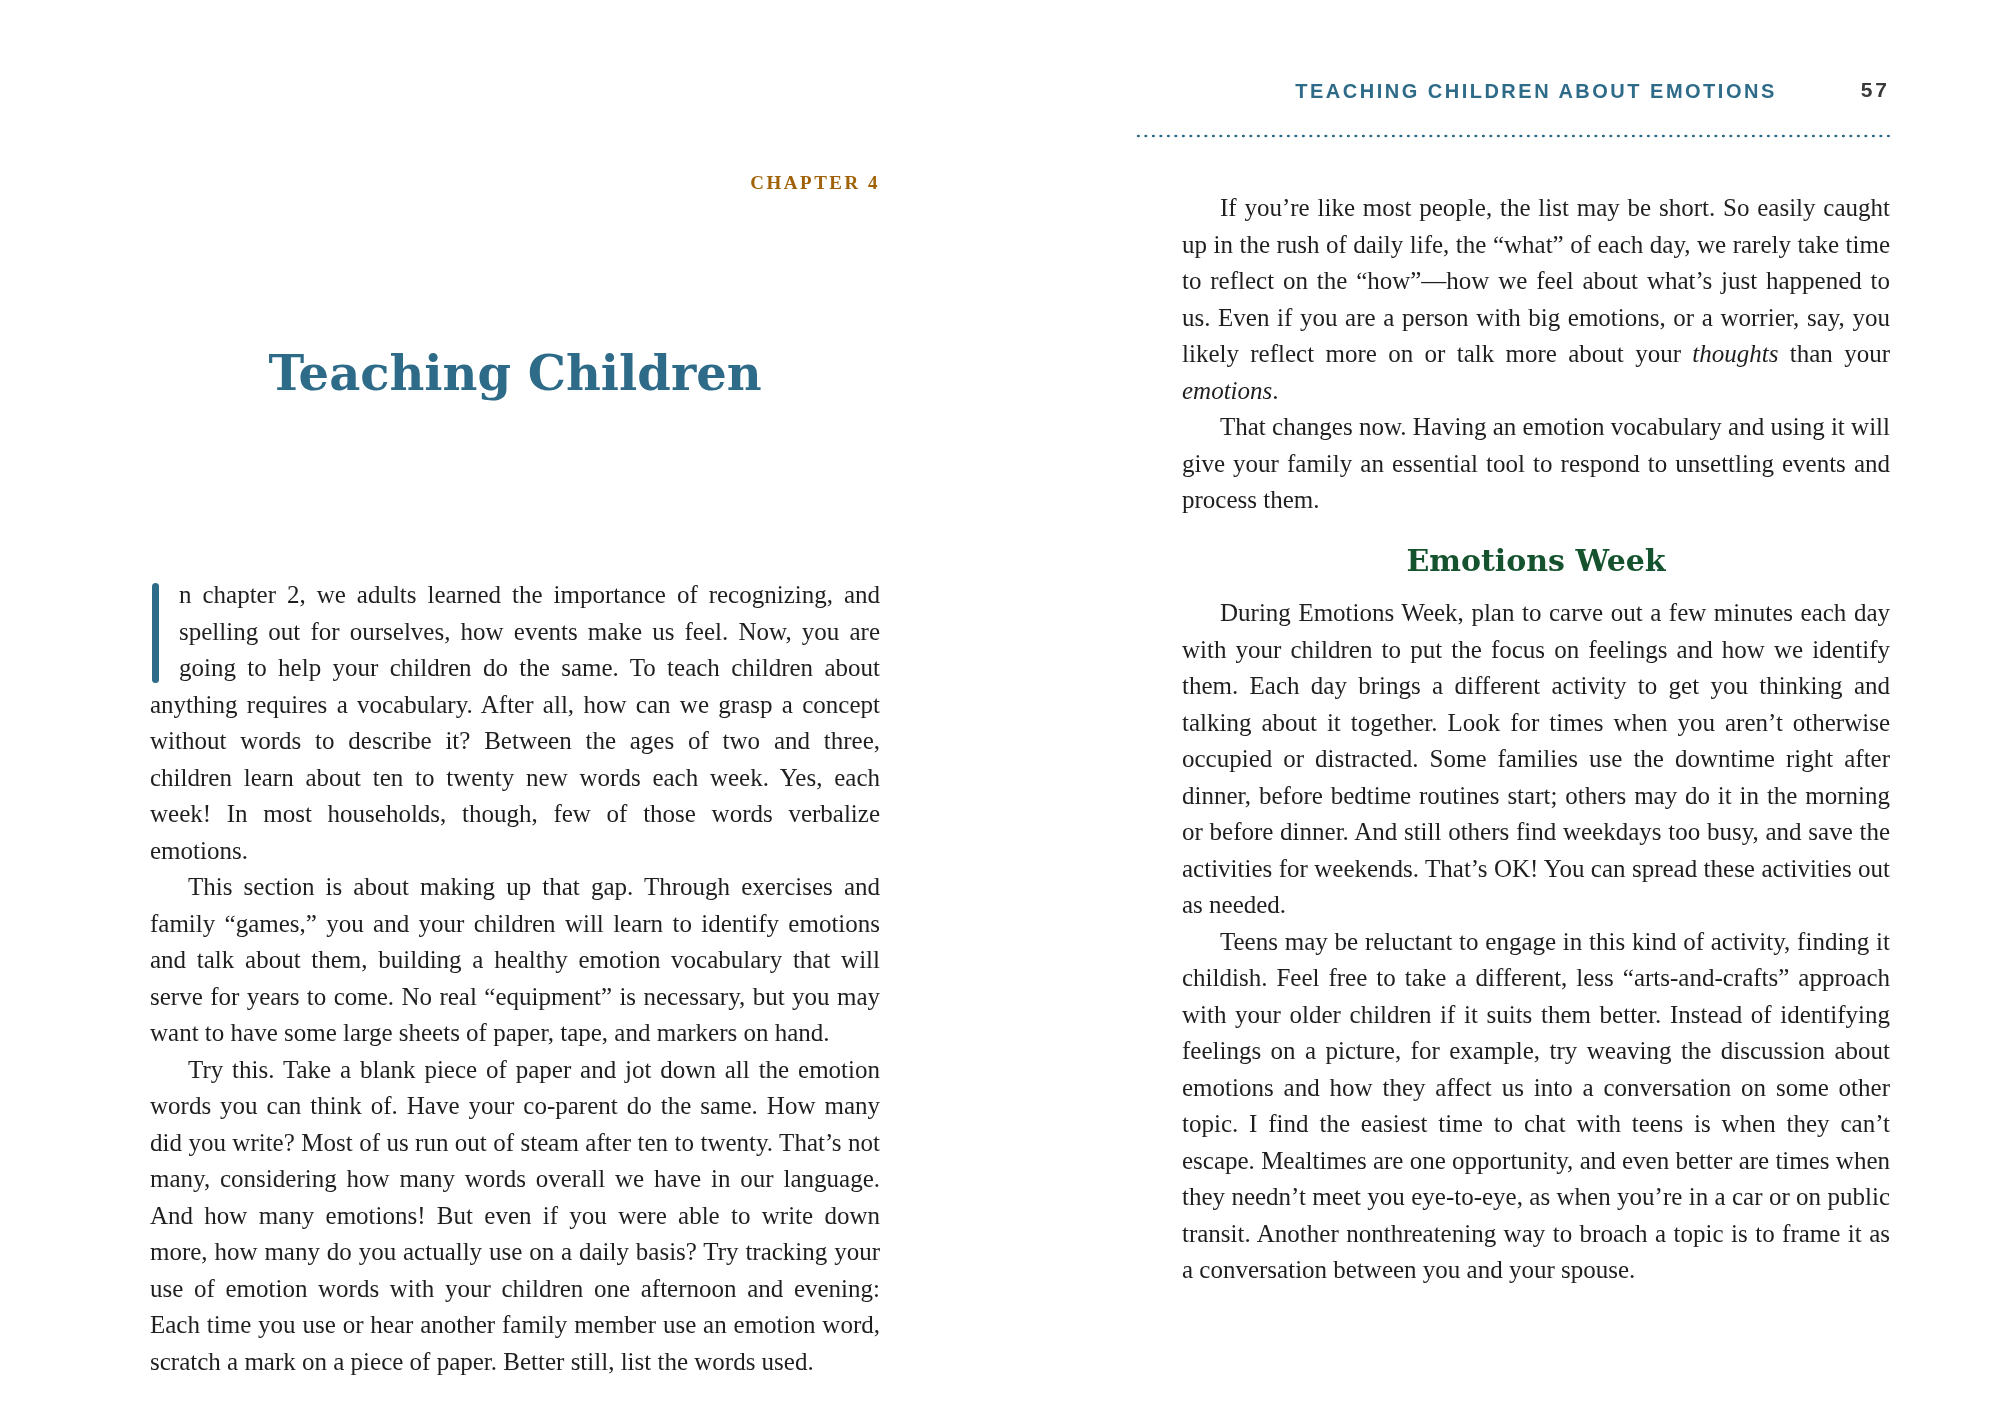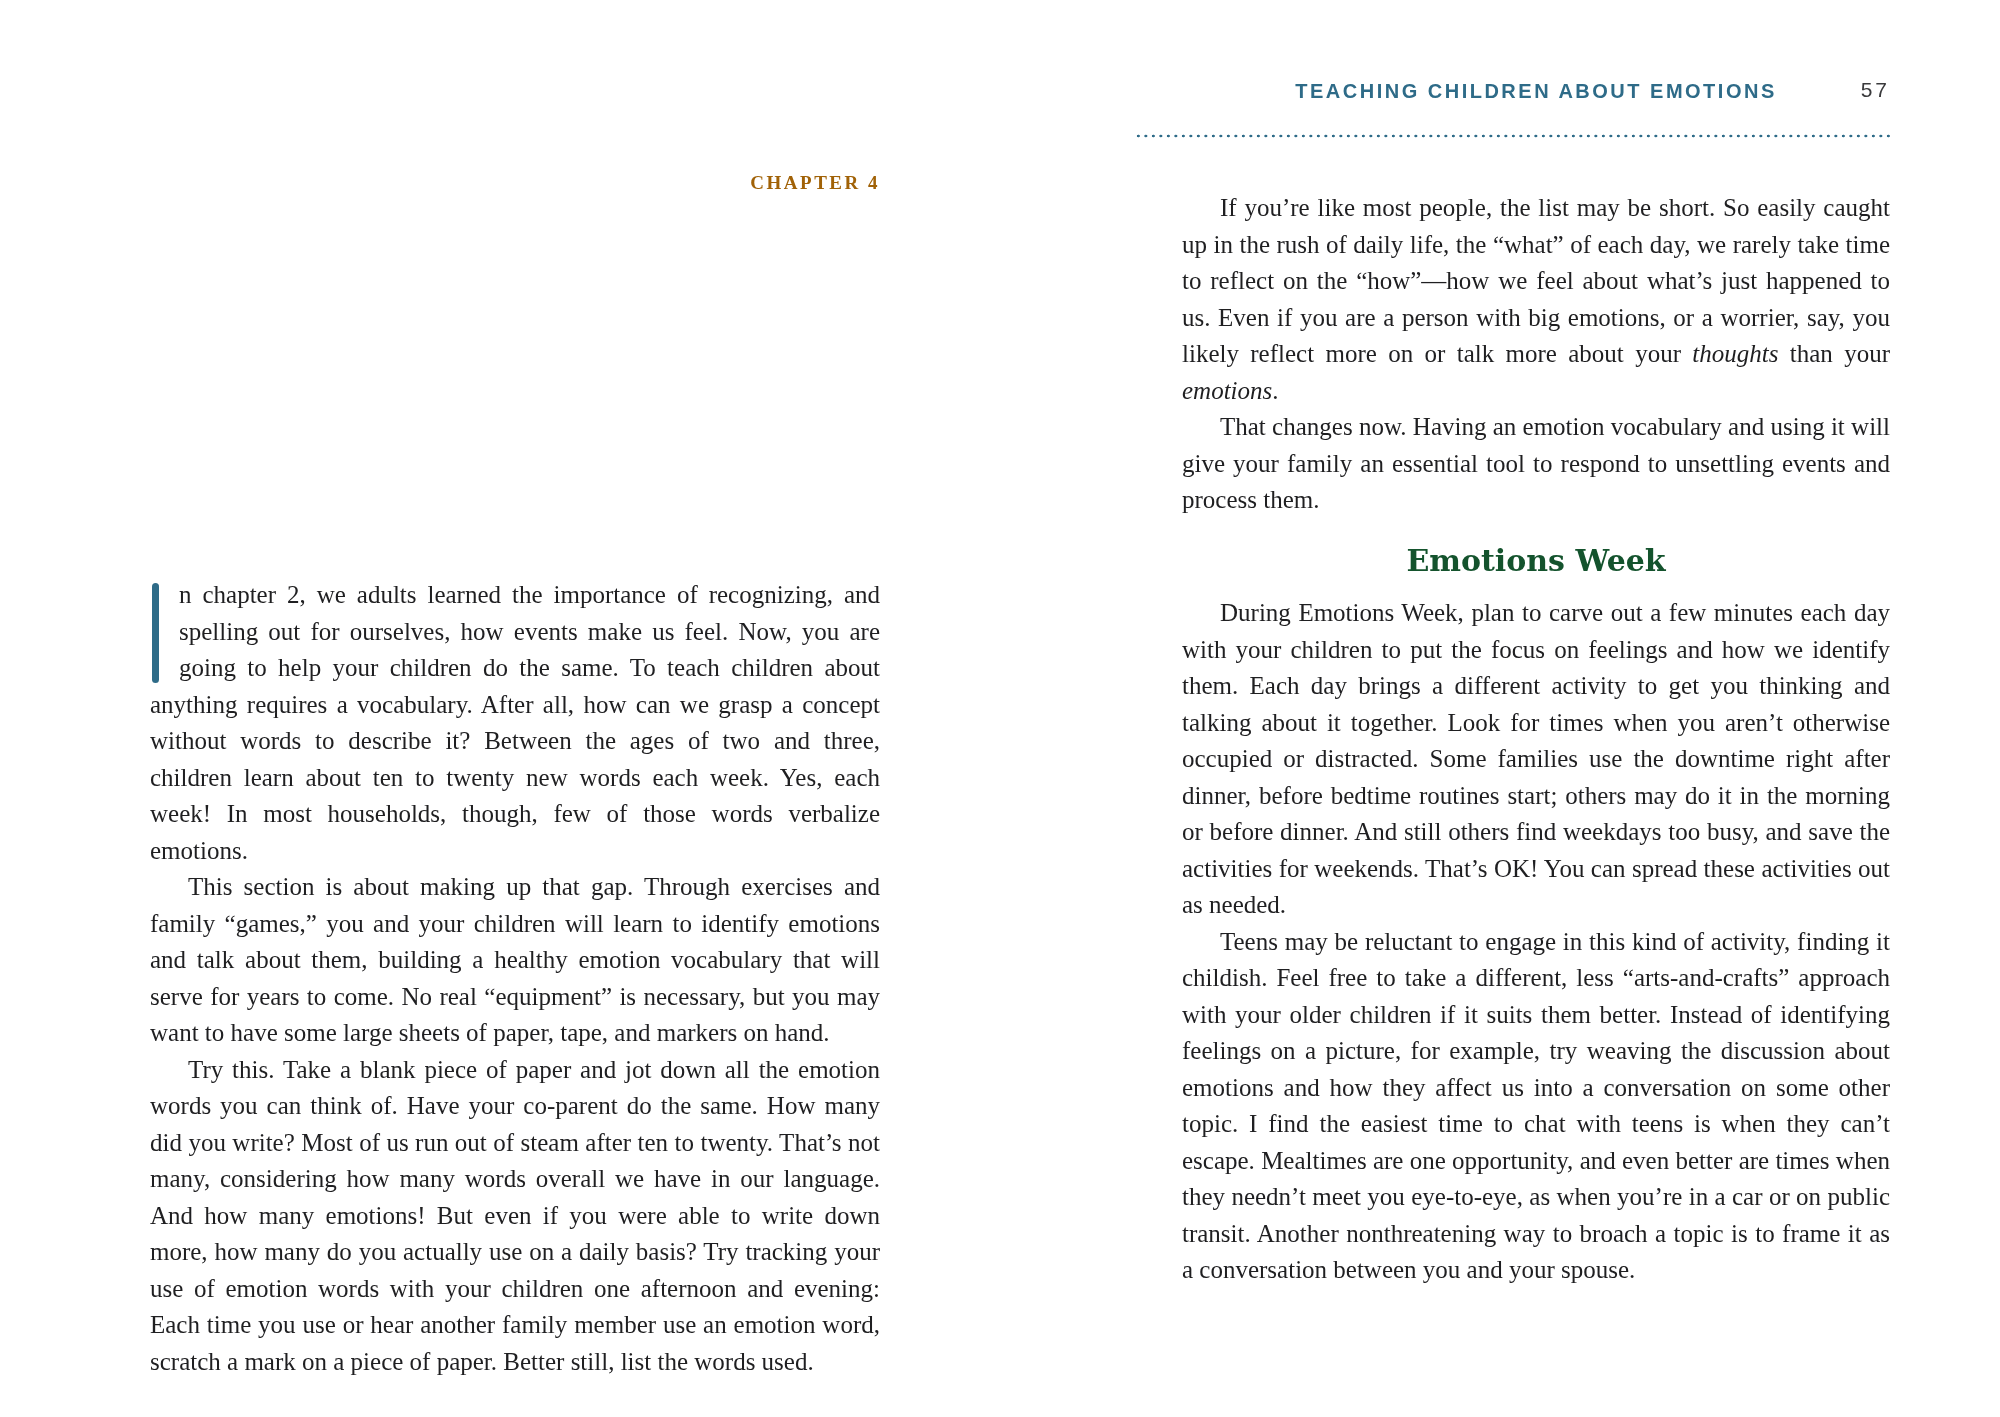--- a/index.html
+++ b/index.html
@@ -65,21 +65,21 @@
     width: 100%;
     text-align: center;
     font-family: "Liberation Sans", sans-serif;
     font-size: 20px; font-weight: 600;
     letter-spacing: 2.5px;
     color: #2e6b88;
   }
   .page-number {
     position: absolute; top: -2px; right: 0;
     font-family: "Liberation Sans", sans-serif;
-    font-size: 21px; font-weight: 400;
+    font-size: 21px; font-weight: 700;
     letter-spacing: 3px;
     color: #3a3a3c;
   }
 
   .dotted-rule {
     position: absolute; top: 134px; left: -46px;
     width: 754px; height: 4px;
     background-image: radial-gradient(circle at 2px 2px, #2e6b88 1.4px, rgba(0,0,0,0) 1.6px);
     background-size: 7.5px 4px;
     background-repeat: repeat-x;
@@ -101,20 +101,21 @@
 <body>
 
 <div class="spread">
 
   <div class="page page-left">
     <div class="left-col">
 
       <div class="chapter-label">CHAPTER 4</div>
 
       <div class="chapter-title">
+        <div>Teaching Children</div>
       </div>
 
       <div class="left-body body-text">
         <p class="para no-indent">
           <span class="dropcap-bar"></span><span>n chapter 2, we adults learned the importance of recognizing, and spelling out for ourselves, how events make us feel. Now, you are going to help your children do the same. To teach children about anything requires a vocabulary. After all, how can we grasp a concept without words to describe it? Between the ages of two and three, children learn about ten to twenty new words each week. Yes, each week! In most households, though, few of those words verbalize emotions.</span>
         </p>
         <p class="para">This section is about making up that gap. Through exercises and family “games,” you and your children will learn to identify emotions and talk about them, building a healthy emotion vocabulary that will serve for years to come. No real “equipment” is necessary, but you may want to have some large sheets of paper, tape, and markers on hand.</p>
         <p class="para">Try this. Take a blank piece of paper and jot down all the emotion words you can think of. Have your co-parent do the same. How many did you write? Most of us run out of steam after ten to twenty. That’s not many, considering how many words overall we have in our language. And how many emotions! But even if you were able to write down more, how many do you actually use on a daily basis? Try tracking your use of emotion words with your children one afternoon and evening: Each time you use or hear another family member use an emotion word, scratch a mark on a piece of paper. Better still, list the words used.</p>
       </div>
 

